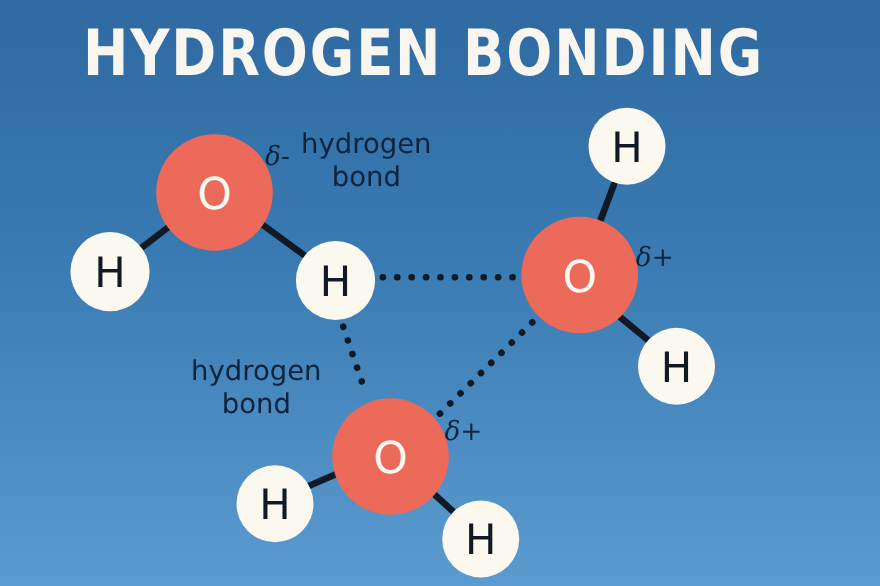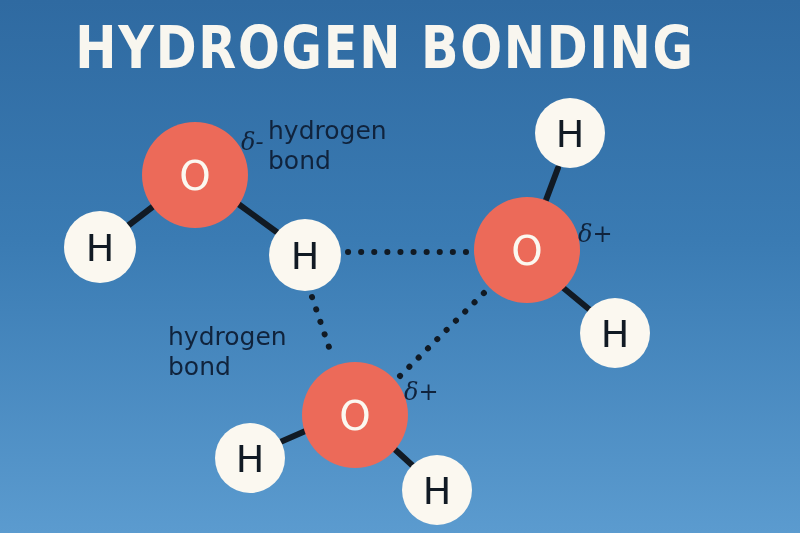--- a/index.html
+++ b/index.html
@@ -4,21 +4,21 @@
 <style>
   html,body{margin:0;padding:0;}
   body{width:800px;height:533px;overflow:hidden;position:relative;
     background:linear-gradient(180deg,#2f6aa1 0%,#3a7bb3 45%,#5b9bcf 100%);
     font-family:"Liberation Sans",sans-serif;}
   .title{position:absolute;left:0;top:14px;width:770px;text-align:center;
     color:#f8f6ef;font-family:"DejaVu Sans",sans-serif;font-weight:bold;
     font-size:58px;letter-spacing:2px;transform:scaleX(0.85);transform-origin:385px 0;}
   svg{position:absolute;left:0;top:0;}
   .lbl{position:absolute;color:#10233c;font-family:"DejaVu Sans",sans-serif;
-    font-size:25px;line-height:30px;text-align:left;}
+    font-size:25px;line-height:30px;text-align:center;}
   .delta{position:absolute;color:#10233c;font-family:"DejaVu Serif",serif;font-size:24px;font-style:italic;}
 </style>
 </head>
 <body>
 
 <div class="title">HYDROGEN BONDING</div>
 
 <svg width="800" height="533">
 
   <g stroke="#111a24" stroke-width="6" stroke-linecap="round" stroke-dasharray="0.1 13" fill="none">

